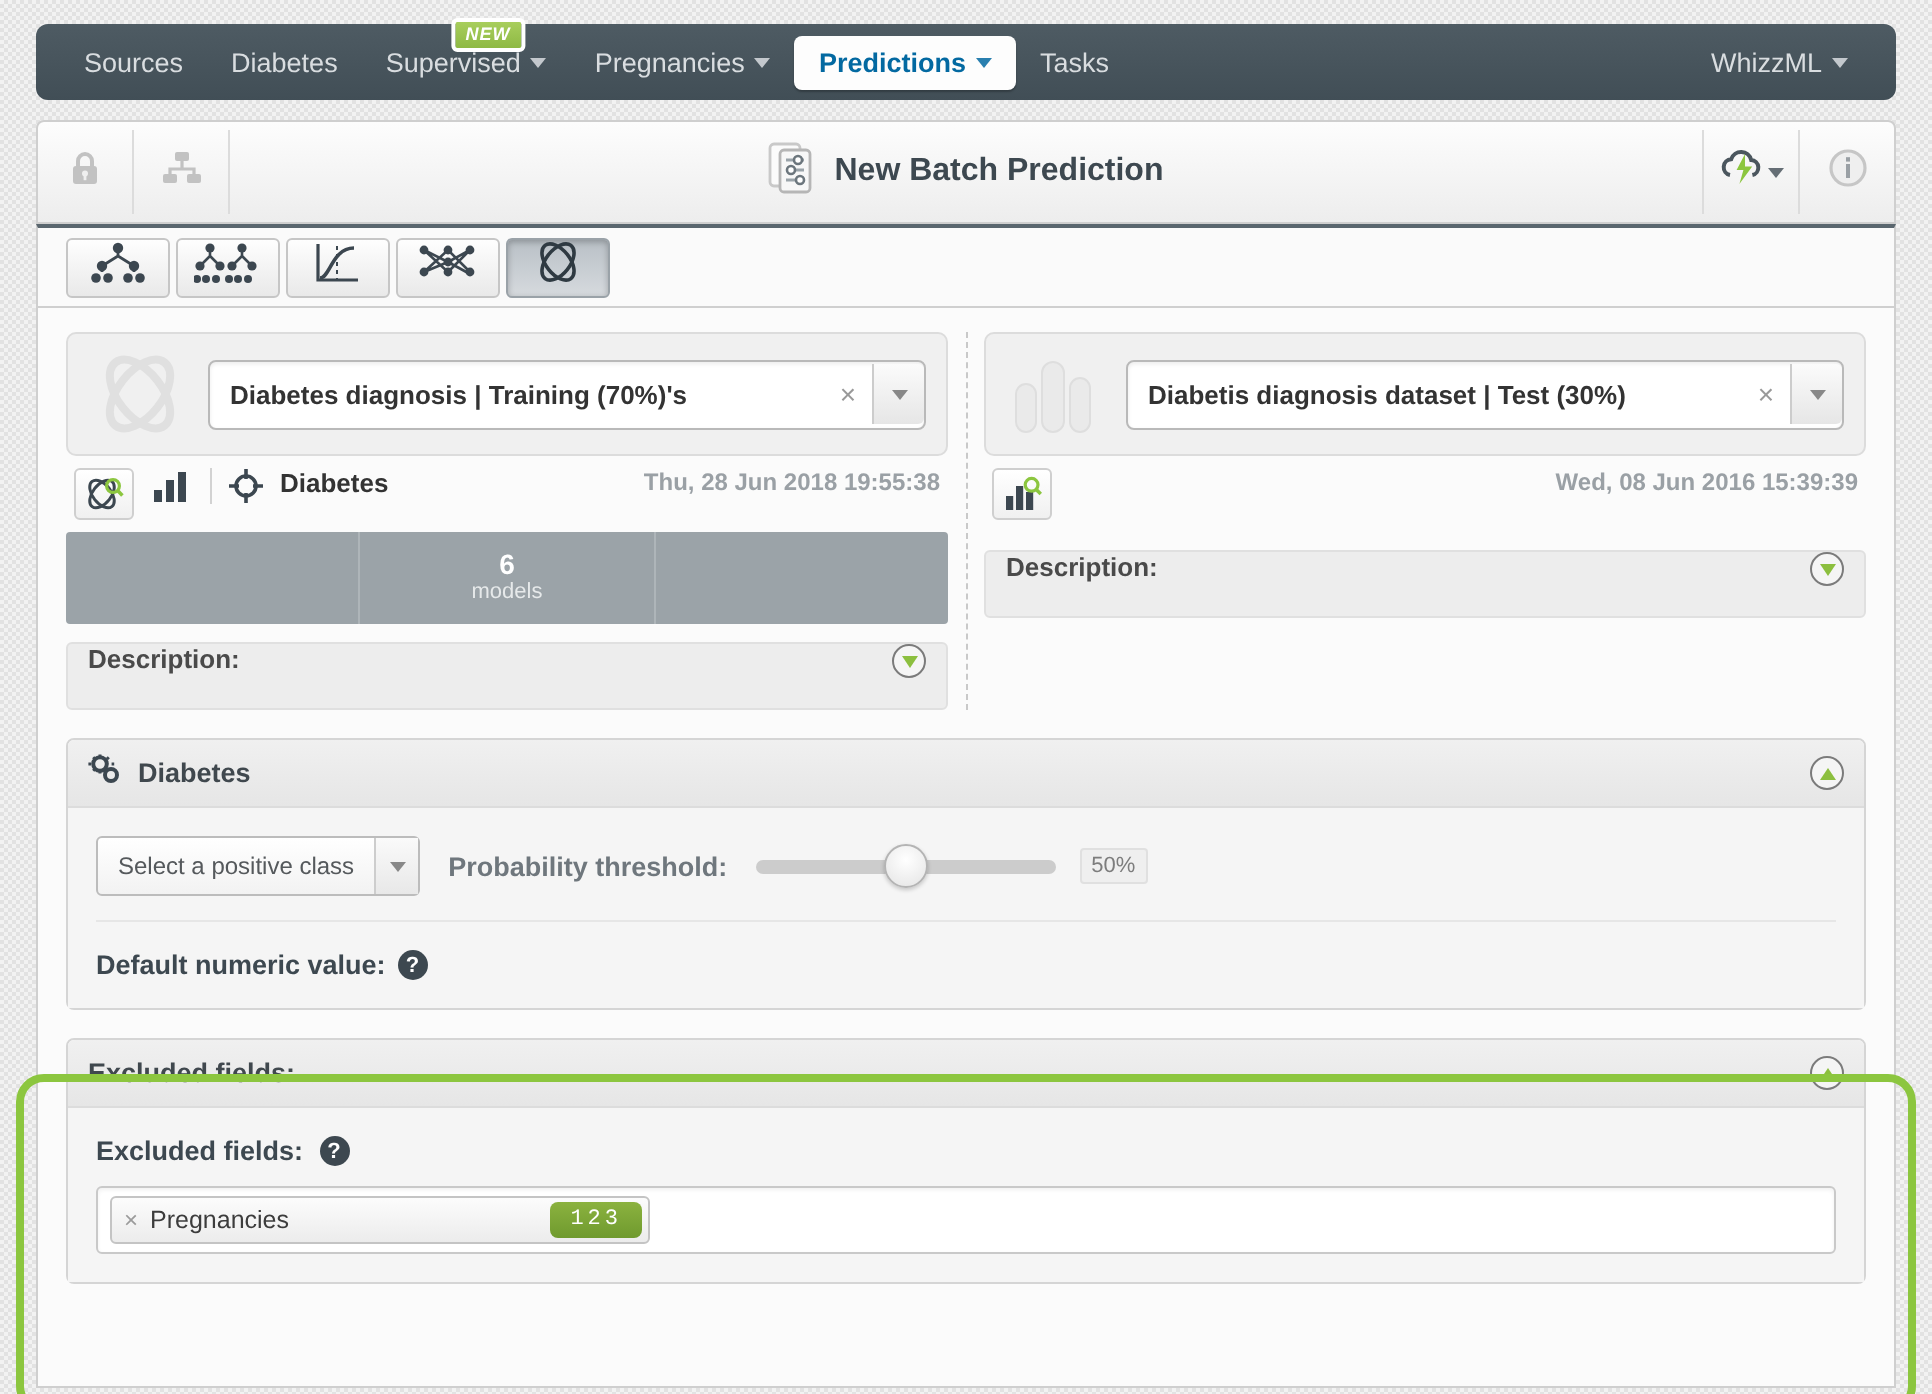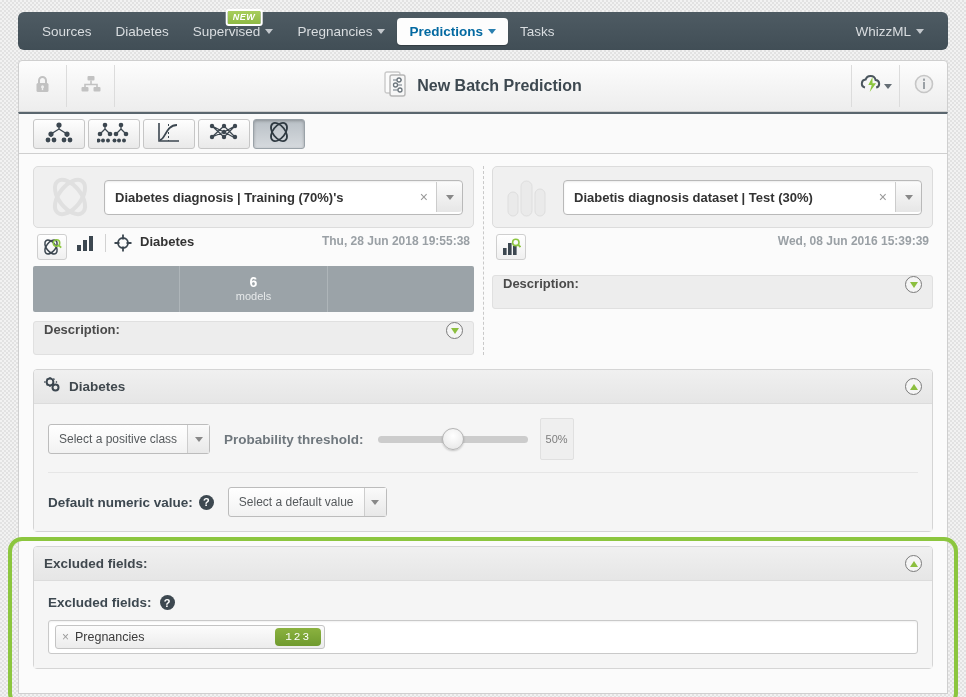--- a/index.html
+++ b/index.html
@@ -300,21 +300,21 @@
     width: 22px; height: 22px;
     border-radius: 50%;
     background: radial-gradient(circle at 50% 35%, #ffffff, #e4e4e4);
     border: 1px solid #b4b4b4;
     box-shadow: 0 1px 2px rgba(0,0,0,.2);
     cursor: grab;
   }
   .slider-val {
     font-size: 11px; color: #7d7d7d;
     background: #efefef; border: 1px solid #e0e0e0;
-    border-radius: 2px; padding: 14px 5px;
+    border-radius: 2px; padding: 2px 5px;
   }
 
   
   .highlight-ring {
     position: absolute;
     left: 8px; right: 8px;
     top: 537px;
     height: 170px;
     border: 4px solid #8cc63f;
     border-radius: 14px;
@@ -689,26 +689,20 @@
           <div class="slider-track">
             <span class="slider-handle"></span>
           </div>
           <span class="slider-val">50%</span>
         </div>
       </div>
 
       <div class="form-row">
         <span class="field-label dark">Default numeric value:</span>
         <span class="help-icon" style="margin-left:-8px">?</span>
-        <div class="dropdown">
-          <span class="dd-text">Select a default value</span>
-          <span class="dd-arrow">
-            <span class="tri-down"></span>
-          </span>
-        </div>
       </div>
 
     </div>
   </div>
 
   <div class="section">
     <div class="section-head">
       <span>Excluded fields:</span>
       <span class="circle-arrow">
         <span class="ca-up"></span>

